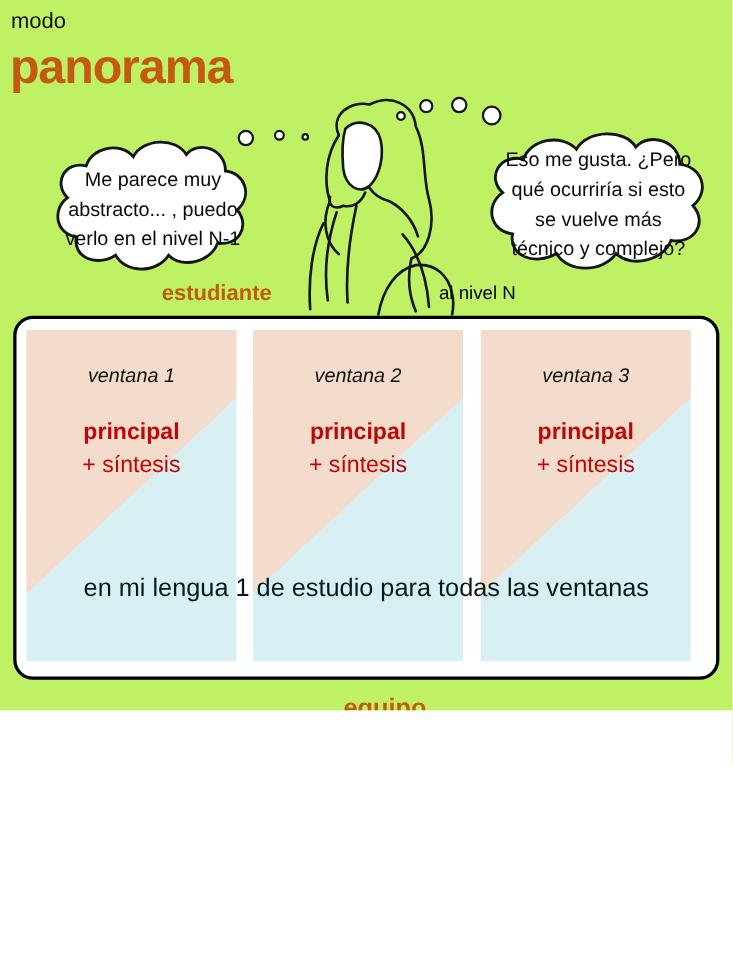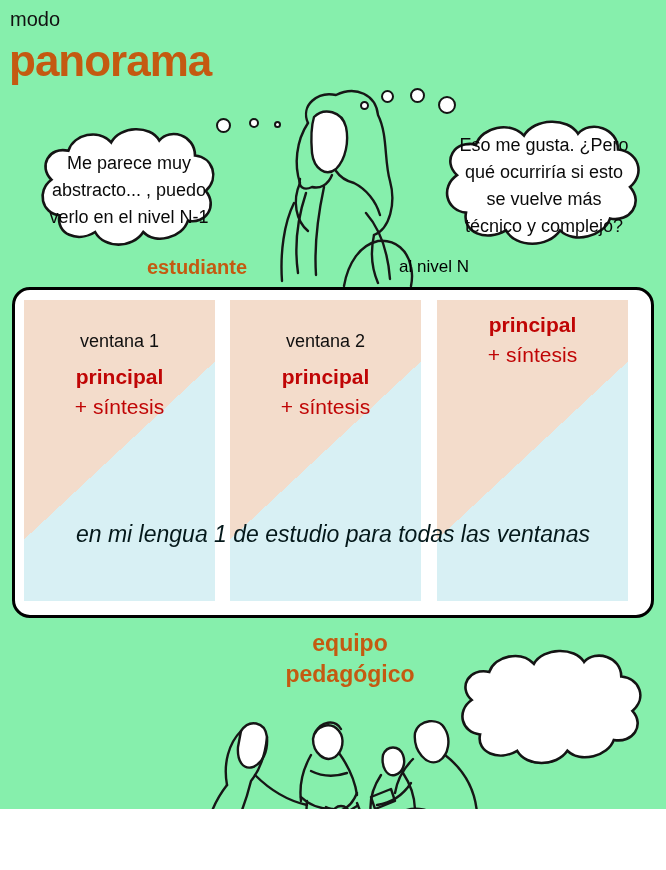--- a/index.html
+++ b/index.html
@@ -1,17 +1,17 @@
 <!DOCTYPE html>
 <html style="--accent-orange: #C45A11; --dark-red: #C00505; --deep-red: #9B2020; --panel-peach: #F3DCCB; --panel-blue: #D8F0F4;"><head>
 <meta charset="utf-8">
 <style>
   html,body{margin:0;padding:0;background:#ffffff;}
   .stage{
-    position:relative;width:666px;height:809px;overflow:hidden;background:#86efac;
+    position:relative;width:666px;height:646px;overflow:hidden;background:#bef264;
     font-family:"Liberation Sans","DejaVu Sans",sans-serif;color:#000;
   }
   .mode-label{position:absolute;left:10px;top:8px;font-size:20px;color:#111;}
   .main-title{position:absolute;left:9px;top:36px;font-size:44px;font-weight:bold;color:var(--accent-orange);letter-spacing:-1px;}
   
   .bubble{position:absolute;z-index:3;}
   .bubble svg{position:absolute;left:0;top:0;width:100%;height:100%;}
   .bubble .bubble-text{
     position:absolute;left:8%;right:8%;top:0;bottom:0;
     display:flex;align-items:center;justify-content:center;text-align:center;
@@ -25,28 +25,28 @@
   .plain-label{position:absolute;font-size:17px;color:#000;z-index:4;}
   
   .windows-box{
     position:absolute;left:12px;top:287px;width:642px;height:331px;box-sizing:border-box;
     border:3.5px solid #000;border-radius:18px;background:#fff;z-index:2;
   }
   .panel{
     position:absolute;top:10px;width:191px;height:301px;text-align:center;
     background:linear-gradient(137deg,var(--panel-peach) 0 50%,var(--panel-blue) 50%);
   }
-  .panel-title{padding-top:31px;font-size:18px;color:#101010;}
-  .panel-main1{margin-top:10px;font-size:21px;font-weight:bold;color:var(--dark-red);line-height:30px;}
+  .panel-title{padding-top:31px;font-size:18px;color:#101010;font-style:italic;}
+  .panel-main1{margin-top:26px;font-size:21px;font-weight:bold;color:var(--dark-red);line-height:30px;}
   .panel-main2{font-size:21px;font-weight:normal;color:var(--dark-red);line-height:30px;}
   .panel-level{margin-top:13px;font-size:21px;color:var(--dark-red);}
   .lvl-value{font-weight:bold;font-size:24px;color:var(--deep-red);}
   .box-caption{
     position:absolute;left:0;right:0;top:231px;z-index:5;text-align:center;
-    font-size:23px;color:#04181a;font-style:italic;
+    font-size:23px;color:#04181a;
   }
   .team-label{
     position:absolute;left:20px;width:660px;top:628px;z-index:4;text-align:center;
     font-size:23px;font-weight:bold;line-height:31px;color:var(--accent-orange);white-space:pre-line;
   }
 </style>
 </head>
 <body>
 
 <div class="stage">
@@ -58,21 +58,21 @@
                  C166,8 194,16 194,38 C214,40 222,62 206,76 C220,92 206,112 186,108
                  C180,126 150,134 136,120 C124,138 92,138 82,120 C62,132 38,122 42,102
                  C22,100 16,76 33,64 Z" fill="#ffffff" stroke="#141414" stroke-width="2.6" vector-effect="non-scaling-stroke"></path>
       </symbol>
     </defs>
   </svg>
 
   <div class="mode-label">modo</div>
   <div class="main-title">panorama</div>
 
-  <div class="bubble" style="left:22px;top:120px;width:214px;height:140px">
+  <div class="bubble" style="left:32px;top:120px;width:214px;height:140px">
     <svg viewBox="0 0 240 150" preserveAspectRatio="none">
         <use href="#cloud"></use>
       </svg>
     <div class="bubble-text">Me parece muy
 abstracto... , puedo
 verlo en el nivel N-1</div>
   </div>
 
   <div class="bubble" style="left:424px;top:112px;width:240px;height:148px">
     <svg viewBox="0 0 240 150" preserveAspectRatio="none">
@@ -114,20 +114,21 @@
       <div class="panel-title">ventana 1</div>
       <div class="panel-main1">principal</div>
       <div class="panel-main2">+ síntesis</div>
     </div>
     <div class="panel" style="left:215px">
       <div class="panel-title">ventana 2</div>
       <div class="panel-main1">principal</div>
       <div class="panel-main2">+ síntesis</div>
     </div>
     <div class="panel" style="left:422px">
+      <div class="panel-title">ventana 3</div>
       <div class="panel-main1">principal</div>
       <div class="panel-main2">+ síntesis</div>
     </div>
     <div class="box-caption">en mi lengua 1 de estudio para todas las ventanas</div>
   </div>
 
   <div class="team-label">equipo
 pedagógico</div>
 
 

